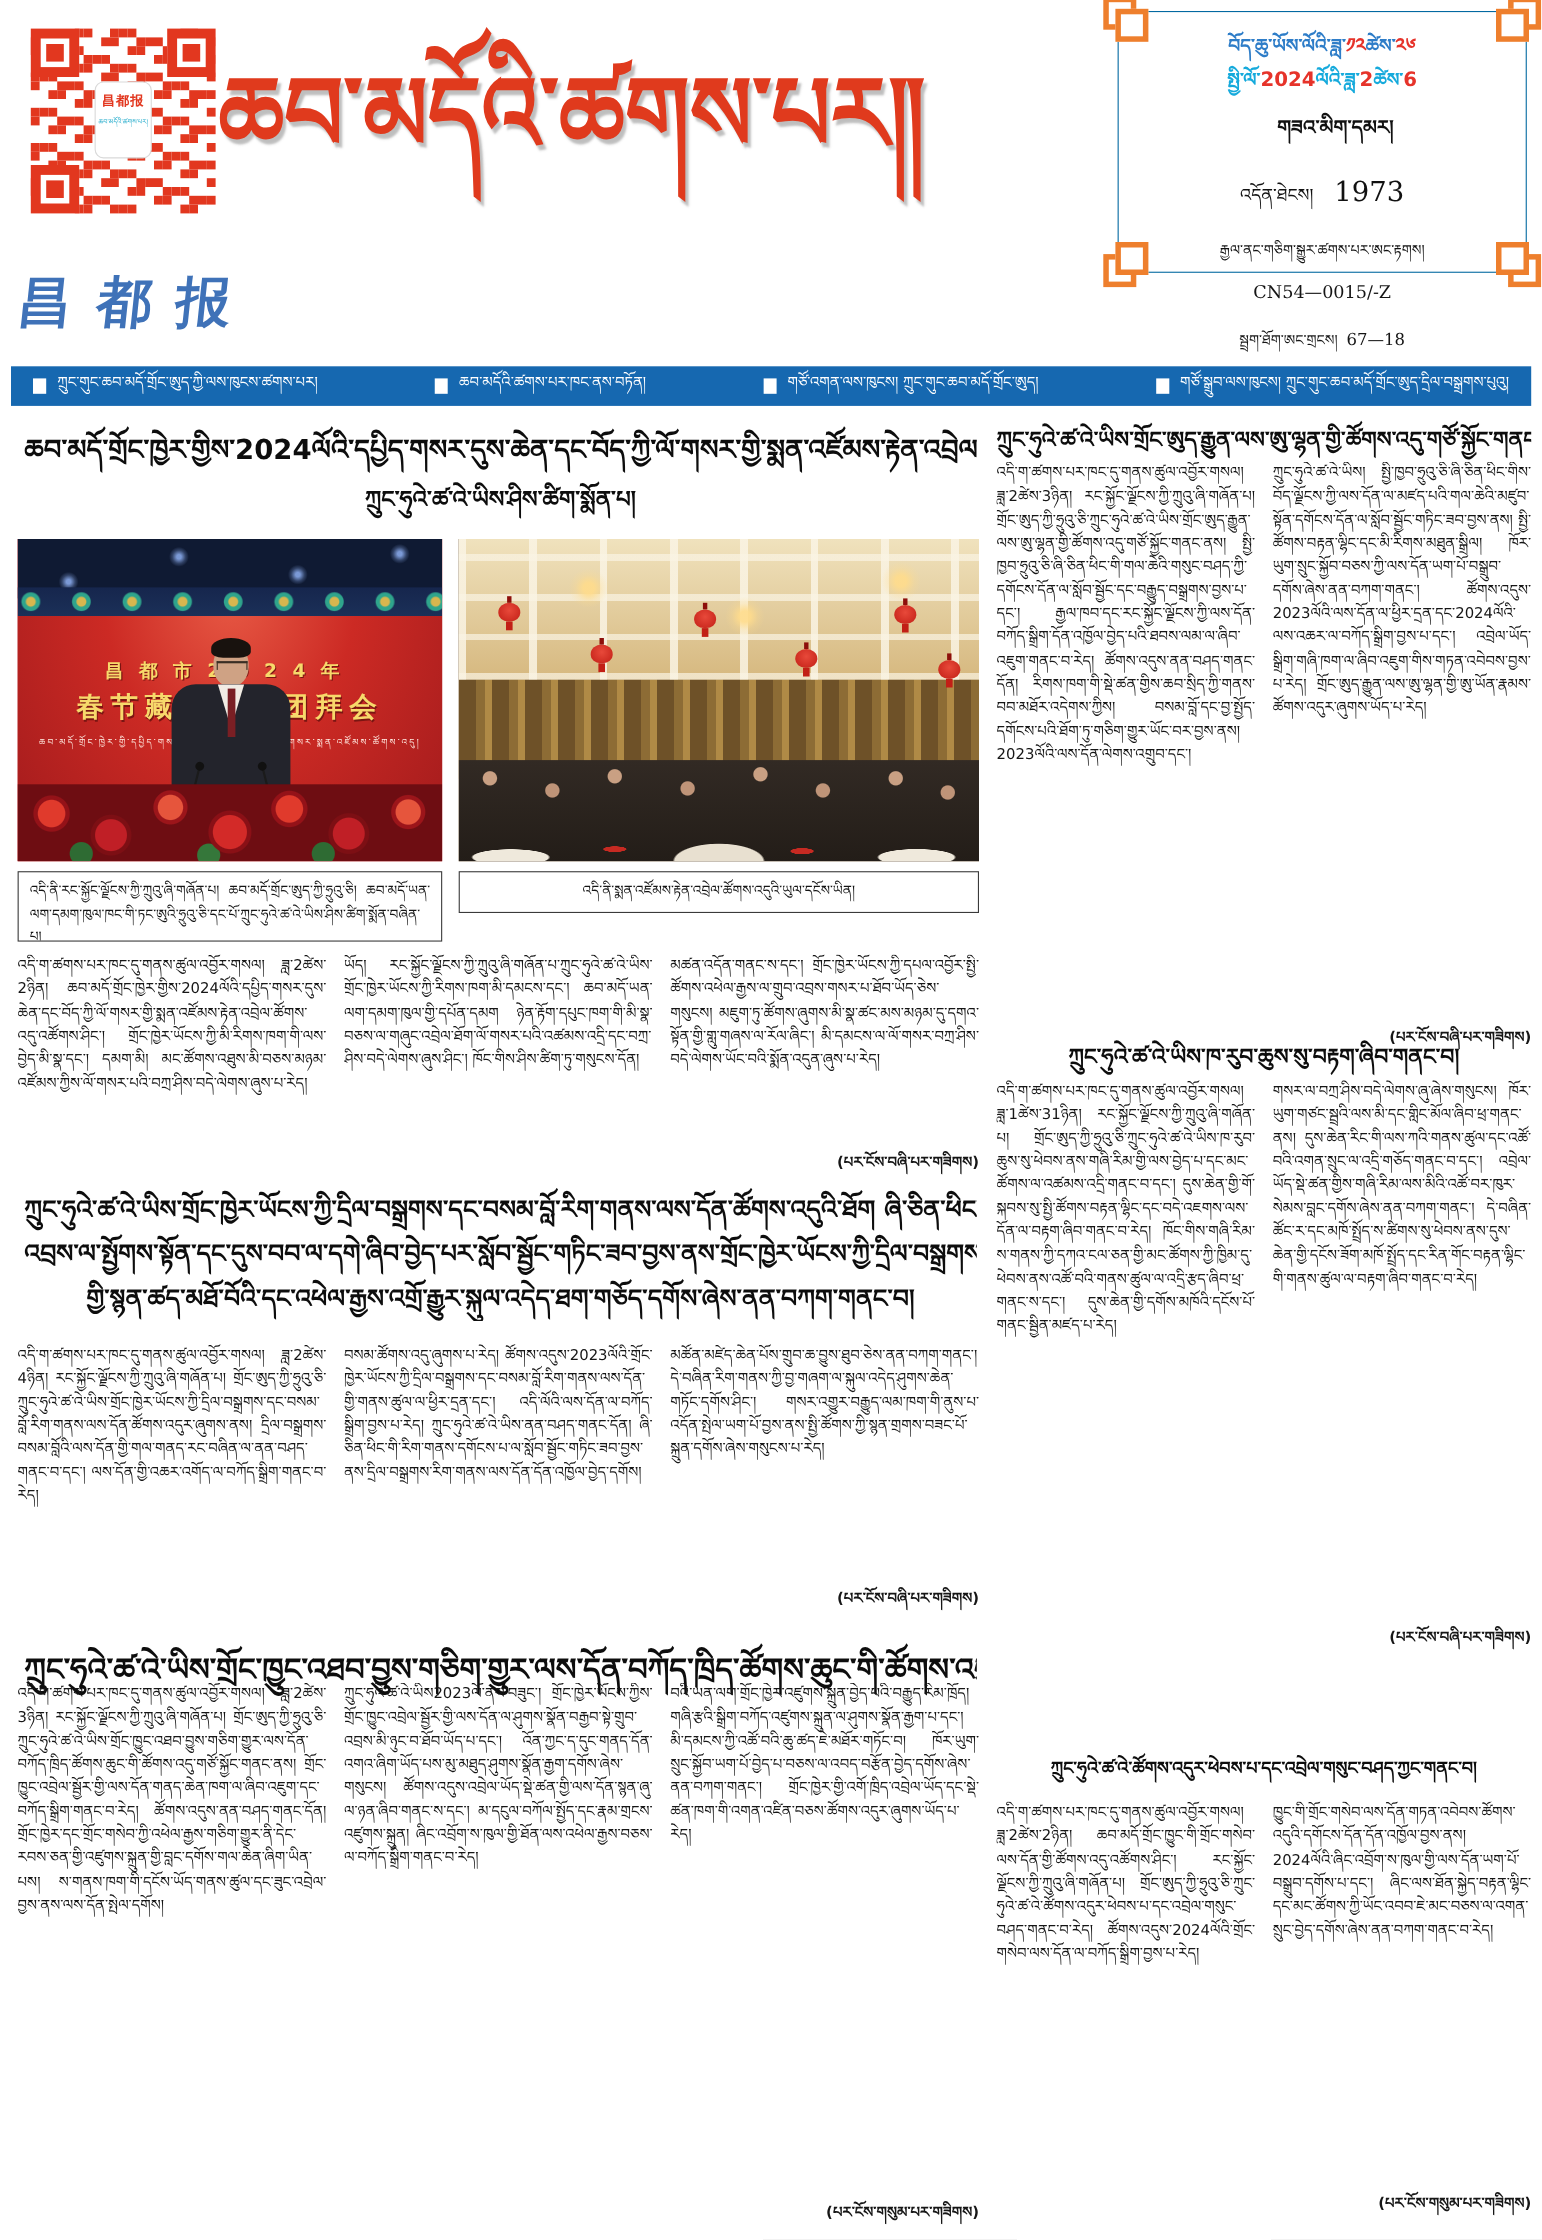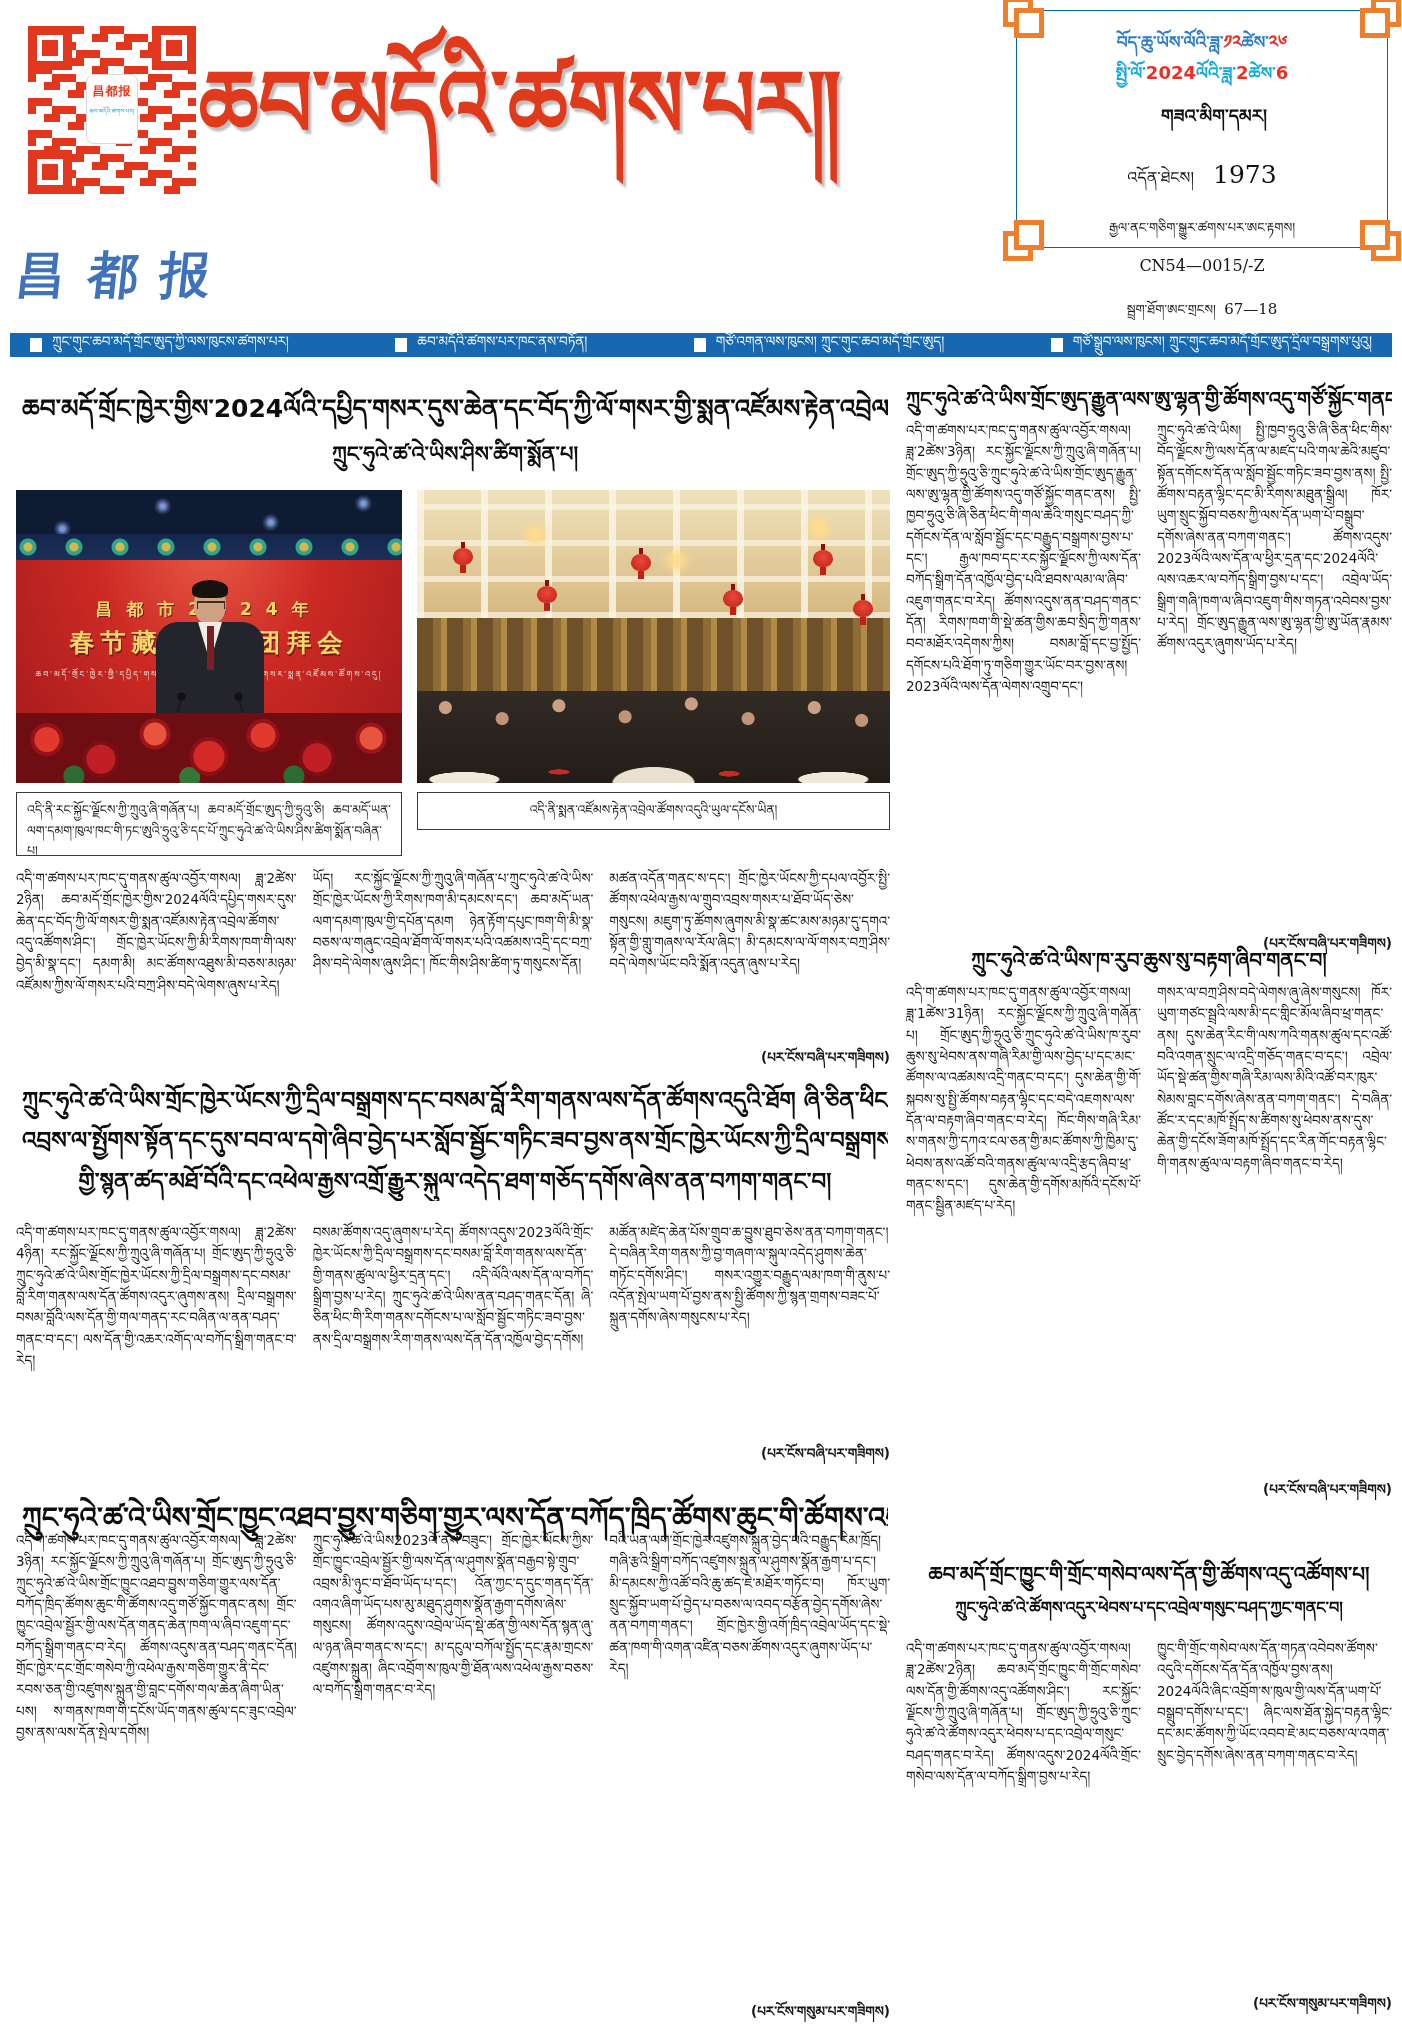--- a/index.html
+++ b/index.html
@@ -39,21 +39,21 @@
   .ib-l1 .num,.ib-l2 .num{color:#e6332a;font-size:18px;}
   .ib-weekday{font-size:18px;color:#111;margin-top:8px;font-weight:bold;padding-left:24px;}
   .ib-issue{font-size:16px;color:#111;margin-top:14px;}
   .ib-issue .num{font-family:"DejaVu Serif",serif;font-size:25px;margin-left:14px;}
   .ib-reg{font-size:13px;color:#111;margin-top:8px;}
   .ib-cn{font-family:"DejaVu Serif",serif;font-size:16px;margin-top:6px;}
   .ib-postal{font-size:13px;margin-top:20px;}
   .ib-postal .num{font-family:"DejaVu Serif",serif;font-size:15px;margin-left:4px;}
 
   
-  .topbar{position:absolute;left:10px;top:333px;width:1382px;height:24px;background:#1668b0;
+  .topbar{position:absolute;left:10px;top:333px;width:1382px;height:36px;background:#1668b0;
           display:flex;align-items:center;justify-content:space-between;padding:0 20px;box-sizing:border-box;}
   .tb-item{display:flex;align-items:center;color:#fff;font-size:13.5px;white-space:nowrap;overflow:hidden;}
   .tb-item .sq{width:12px;height:14px;background:#fff;margin-right:10px;flex:none;}
 
   
   .headline{font-weight:bold;color:#0d0d0d;text-align:center;white-space:nowrap;overflow:hidden;}
   .colbody{display:flex;gap:16px;}
   .col{flex:1;overflow:hidden;text-align:justify;font-size:13.5px;line-height:1.58;color:#161616;}
   .col-last{display:flex;flex-direction:column;}
   .col-last .txt{flex:1;overflow:hidden;}
@@ -746,21 +746,20 @@
 
   <div class="headline r2-head">ཀྲུང་ཧུའེ་ཚ་འེ་ཡིས་ཁ་རུབ་ཆུས་སུ་བརྟག་ཞིབ་གནང་བ།</div>
   <div class="colbody r2-body">
     <div class="col">འདི་ག་ཚགས་པར་ཁང་དུ་གནས་ཚུལ་འབྱོར་གསལ། ཟླ་1ཚེས་31ཉིན། རང་སྐྱོང་ལྗོངས་ཀྱི་ཀྲུའུ་ཞི་གཞོན་པ། གྲོང་ཨུད་ཀྱི་ཧྲུའུ་ཅི་ཀྲུང་ཧུའེ་ཚ་འེ་ཡིས་ཁ་རུབ་ཆུས་སུ་ཕེབས་ནས་གཞི་རིམ་གྱི་ལས་བྱེད་པ་དང་མང་ཚོགས་ལ་འཚམས་འདྲི་གནང་བ་དང་། དུས་ཆེན་གྱི་གོ་སྐབས་སུ་སྤྱི་ཚོགས་བརྟན་ལྷིང་དང་བདེ་འཇགས་ལས་དོན་ལ་བརྟག་ཞིབ་གནང་བ་རེད། ཁོང་གིས་གཞི་རིམ་ས་གནས་ཀྱི་དཀའ་ངལ་ཅན་གྱི་མང་ཚོགས་ཀྱི་ཁྱིམ་དུ་ཕེབས་ནས་འཚོ་བའི་གནས་ཚུལ་ལ་འདྲི་རྩད་ཞིབ་ཕྲ་གནང་ས་དང་། དུས་ཆེན་གྱི་དགོས་མཁོའི་དངོས་པོ་གནང་སྦྱིན་མཛད་པ་རེད།</div>
     <div class="col col-last">
       <div class="txt">གསར་ལ་བཀྲ་ཤིས་བདེ་ལེགས་ཞུ་ཞེས་གསུངས། ཁོར་ཡུག་གཙང་སྦྲའི་ལས་མི་དང་གླིང་མོལ་ཞིབ་ཕྲ་གནང་ནས། དུས་ཆེན་རིང་གི་ལས་ཀའི་གནས་ཚུལ་དང་འཚོ་བའི་འགན་སྲུང་ལ་འདྲི་གཅོད་གནང་བ་དང་། འབྲེལ་ཡོད་སྡེ་ཚན་གྱིས་གཞི་རིམ་ལས་མིའི་འཚོ་བར་ཁུར་སེམས་བླང་དགོས་ཞེས་ནན་བཀག་གནང་། དེ་བཞིན་ཚོང་ར་དང་མཁོ་སྤྲོད་ས་ཚིགས་སུ་ཕེབས་ནས་དུས་ཆེན་གྱི་དངོས་ཟོག་མཁོ་སྤྲོད་དང་རིན་གོང་བརྟན་ལྷིང་གི་གནས་ཚུལ་ལ་བརྟག་ཞིབ་གནང་བ་རེད།</div>
       <div class="continued">(པར་ངོས་བཞི་པར་གཟིགས)</div>
     </div>
   </div>
 
-  <div class="headline r3-head1">ཆབ་མདོ་གྲོང་ཁྱུང་གི་གྲོང་གསེབ་ལས་དོན་གྱི་ཚོགས་འདུ་འཚོགས་པ།</div>
   <div class="headline r3-head2">ཀྲུང་ཧུའེ་ཚ་འེ་ཚོགས་འདུར་ཕེབས་པ་དང་འབྲེལ་གསུང་བཤད་ཀྱང་གནང་བ།</div>
   <div class="colbody r3-body">
     <div class="col">འདི་ག་ཚགས་པར་ཁང་དུ་གནས་ཚུལ་འབྱོར་གསལ། ཟླ་2ཚེས་2ཉིན། ཆབ་མདོ་གྲོང་ཁྱུང་གི་གྲོང་གསེབ་ལས་དོན་གྱི་ཚོགས་འདུ་འཚོགས་ཤིང་། རང་སྐྱོང་ལྗོངས་ཀྱི་ཀྲུའུ་ཞི་གཞོན་པ། གྲོང་ཨུད་ཀྱི་ཧྲུའུ་ཅི་ཀྲུང་ཧུའེ་ཚ་འེ་ཚོགས་འདུར་ཕེབས་པ་དང་འབྲེལ་གསུང་བཤད་གནང་བ་རེད། ཚོགས་འདུས་2024ལོའི་གྲོང་གསེབ་ལས་དོན་ལ་བཀོད་སྒྲིག་བྱས་པ་རེད།</div>
     <div class="col col-last">
       <div class="txt">ཁྱུང་གི་གྲོང་གསེབ་ལས་དོན་གཏན་འབེབས་ཚོགས་འདུའི་དགོངས་དོན་དོན་འཁྱོལ་བྱས་ནས། 2024ལོའི་ཞིང་འབྲོག་ས་ཁུལ་གྱི་ལས་དོན་ཡག་པོ་བསྒྲུབ་དགོས་པ་དང་། ཞིང་ལས་ཐོན་སྐྱེད་བརྟན་ལྷིང་དང་མང་ཚོགས་ཀྱི་ཡོང་འབབ་ཇེ་མང་བཅས་ལ་འགན་སྲུང་བྱེད་དགོས་ཞེས་ནན་བཀག་གནང་བ་རེད།</div>
       <div class="continued">(པར་ངོས་གསུམ་པར་གཟིགས)</div>
     </div>
   </div>
 
 </div>

